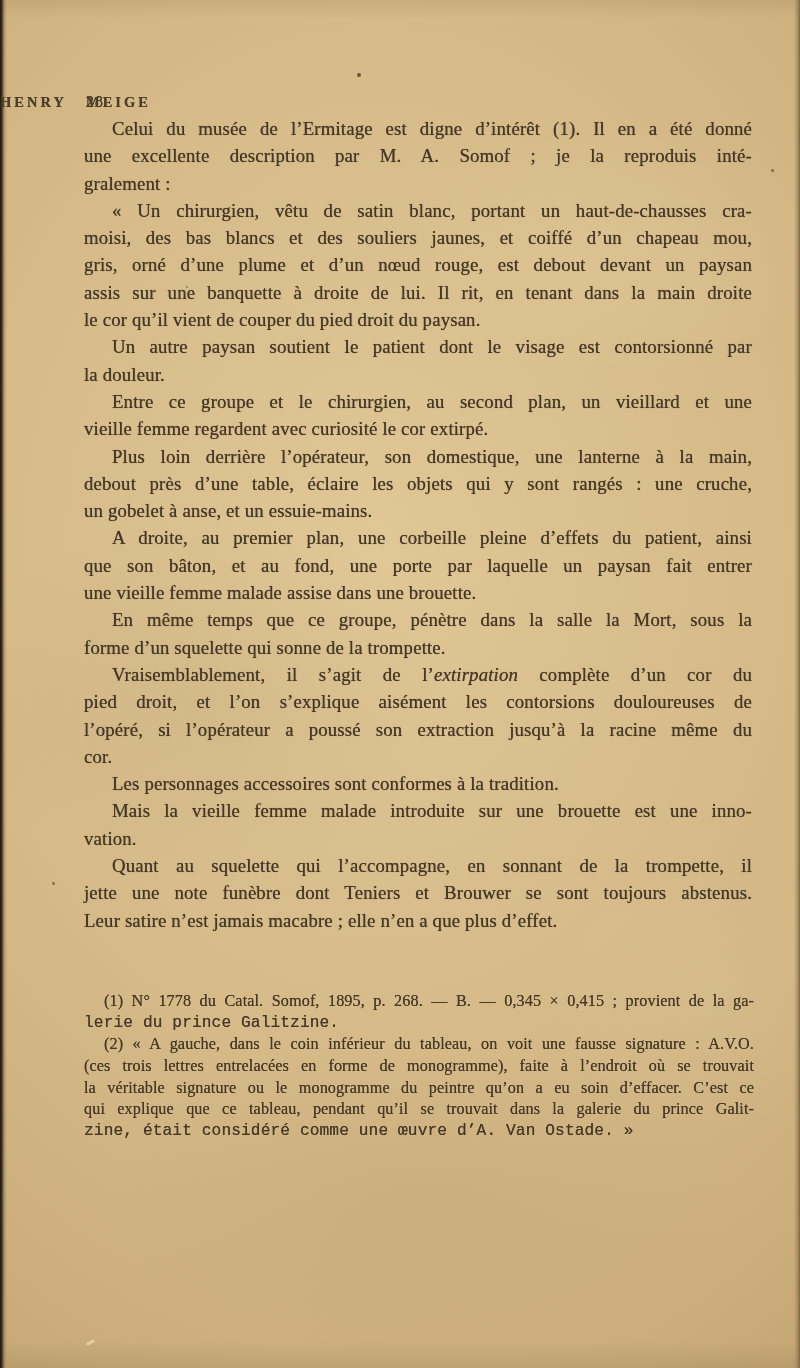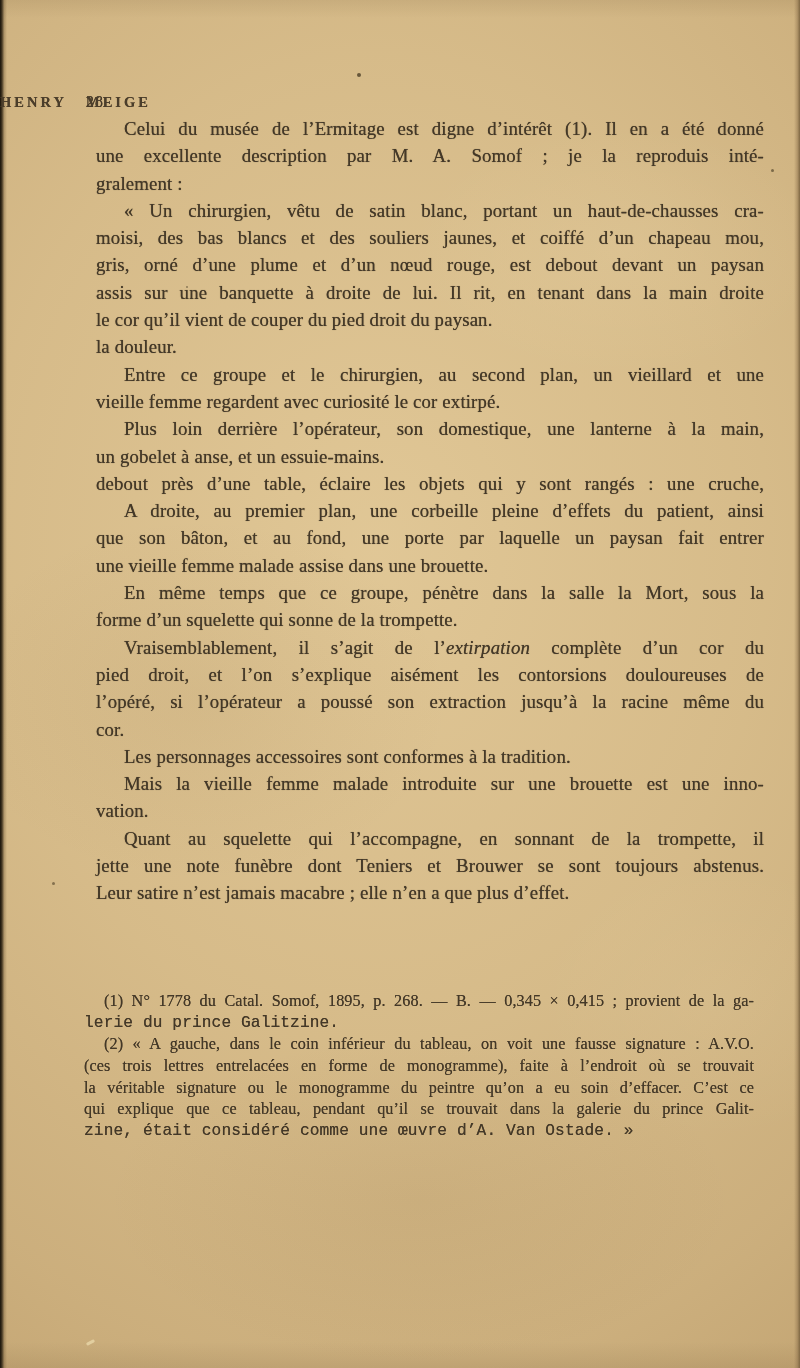--- a/index.html
+++ b/index.html
@@ -47,21 +47,20 @@
   .runtitle{
     position:absolute;left:0;right:0;top:2px;text-align:left;
     font-size:14.5px;font-weight:bold;letter-spacing:3px;word-spacing:13px;
     color:#4b3e2b;text-shadow:0 0 0.6px rgba(62,48,30,0.8);
   }
 
   .text-block{
     position:absolute;left:84px;top:115px;width:668px;
     font-size:18.8px;letter-spacing:0.15px;
     text-shadow:0 0 0.7px rgba(64,50,32,0.85);
-    margin-left:12px;
   }
   .para{margin:0;padding:0;}
   .ln{
     display:block;height:27.3px;line-height:27.3px;
     text-align:justify;text-align-last:justify;text-justify:inter-word;
     overflow:visible;
   }
   .ln.ind{text-indent:28px;}
   .ln.fin{text-align-last:left;}
   .it{font-style:italic;}
@@ -113,32 +112,33 @@
 
     <p class="para">
       <span class="ln ind">« Un chirurgien, vêtu de satin blanc, portant un haut-de-chausses cra-</span>
       <span class="ln">moisi, des bas blancs et des souliers jaunes, et coiffé d’un chapeau mou,</span>
       <span class="ln">gris, orné d’une plume et d’un nœud rouge, est debout devant un paysan</span>
       <span class="ln">assis sur une banquette à droite de lui. Il rit, en tenant dans la main droite</span>
       <span class="ln fin">le cor qu’il vient de couper du pied droit du paysan.</span>
     </p>
 
     <p class="para">
+      <span class="ln ind">Un autre paysan soutient le patient dont le visage est contorsionné par</span>
       <span class="ln fin">la douleur.</span>
     </p>
 
     <p class="para">
       <span class="ln ind">Entre ce groupe et le chirurgien, au second plan, un vieillard et une</span>
       <span class="ln fin">vieille femme regardent avec curiosité le cor extirpé.</span>
     </p>
 
     <p class="para">
       <span class="ln ind">Plus loin derrière l’opérateur, son domestique, une lanterne à la main,</span>
+      <span class="ln">debout près d’une table, éclaire les objets qui y sont rangés : une cruche,</span>
       <span class="ln fin">un gobelet à anse, et un essuie-mains.</span>
-      <span class="ln">debout près d’une table, éclaire les objets qui y sont rangés : une cruche,</span>
     </p>
 
     <p class="para">
       <span class="ln ind">A droite, au premier plan, une corbeille pleine d’effets du patient, ainsi</span>
       <span class="ln">que son bâton, et au fond, une porte par laquelle un paysan fait entrer</span>
       <span class="ln fin">une vieille femme malade assise dans une brouette.</span>
     </p>
 
     <p class="para">
       <span class="ln ind">En même temps que ce groupe, pénètre dans la salle la Mort, sous la</span>

